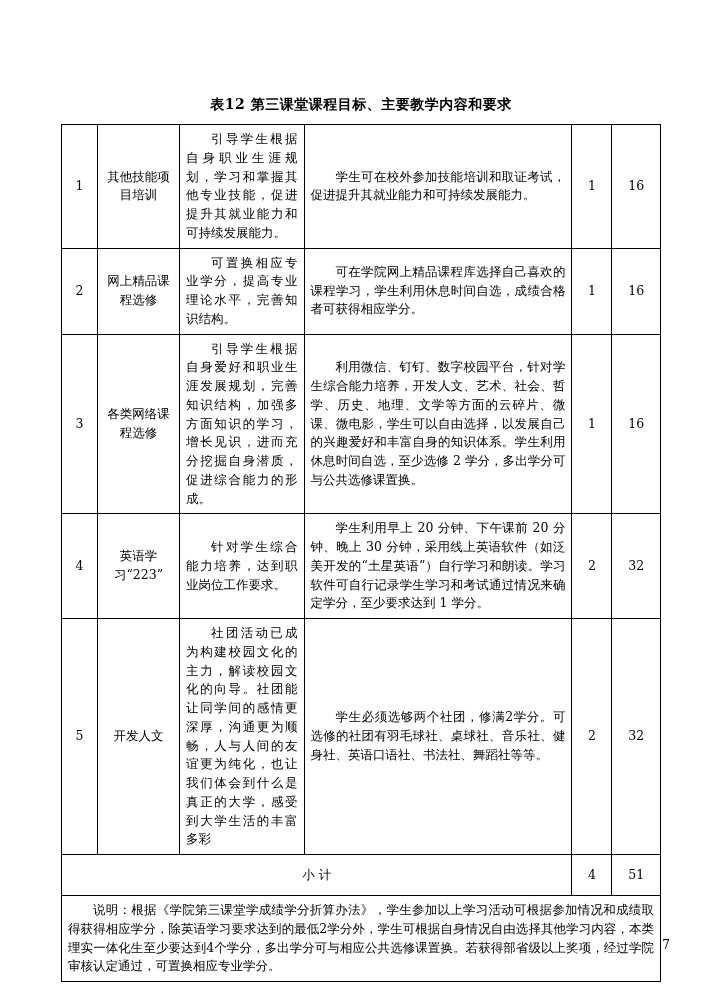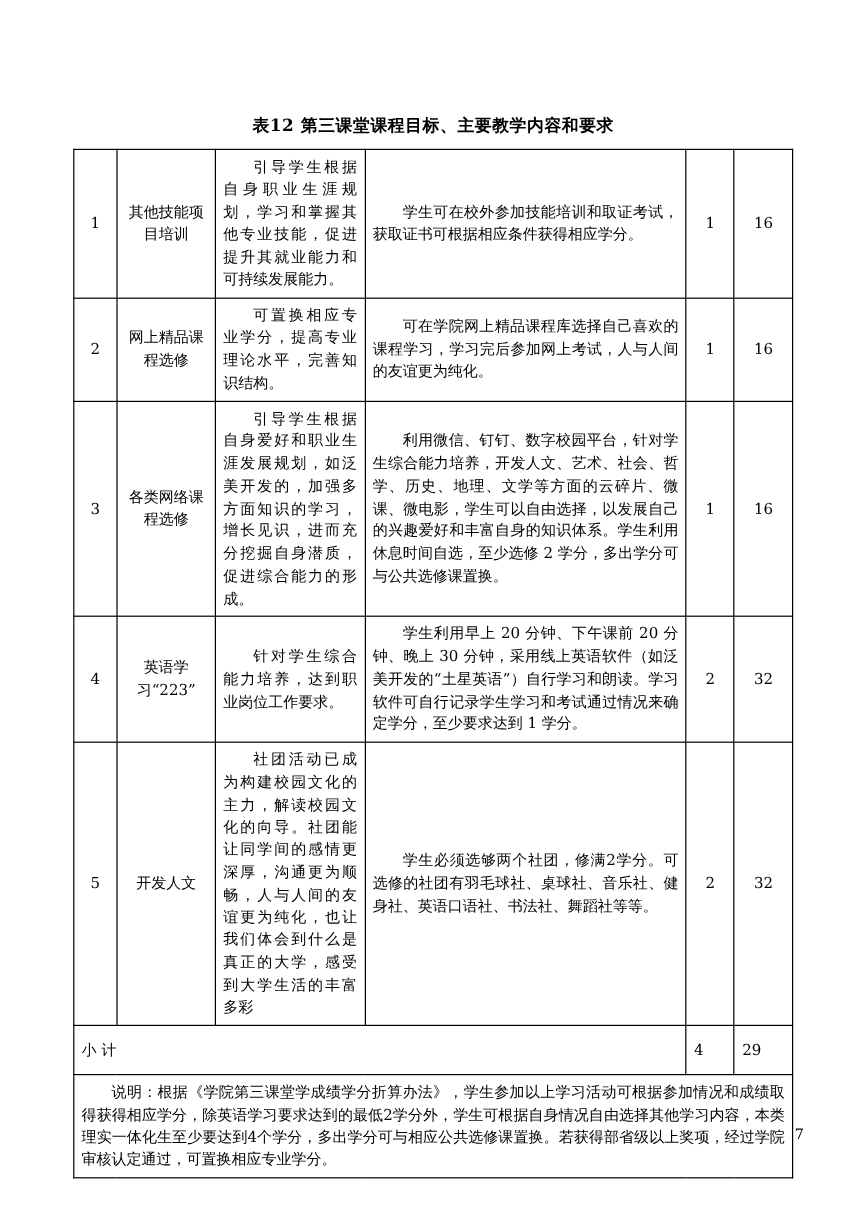--- a/index.html
+++ b/index.html
@@ -65,20 +65,21 @@
   td.j {
     text-align: justify;
     text-align-last: left;
     text-justify: inter-ideograph;
   }
   td.j.ind { text-indent: 2em; }
   .cell-name {
     text-align: center;
   }
   .subtotal td {
+    text-align: center;
     height: 30px;
     font-size: 13px;
   }
   .note td {
     text-align: justify;
     text-justify: inter-ideograph;
     font-size: 12.5px;
     line-height: 1.62;
     padding: 7px 8px 9px 8px;
     text-indent: 2em;
@@ -110,38 +111,38 @@
       <col class="col-content">
       <col class="col-credit">
       <col class="col-hours">
     </colgroup>
     <tbody>
 
       <tr>
         <td class="c">1</td>
         <td class="cell-name">其他技能项目培训</td>
         <td class="j ind">引导学生根据自身职业生涯规划，学习和掌握其他专业技能，促进提升其就业能力和可持续发展能力。</td>
-        <td class="j ind">学生可在校外参加技能培训和取证考试，获取证书可根据相应条件获得相应学分。</td>
+        <td class="j ind">学生可在校外参加技能培训和取证考试，促进提升其就业能力和可持续发展能力。</td>
         <td class="c">1</td>
         <td class="c">16</td>
       </tr>
 
       <tr>
         <td class="c">2</td>
         <td class="cell-name">网上精品课程选修</td>
         <td class="j ind">可置换相应专业学分，提高专业理论水平，完善知识结构。</td>
-        <td class="j ind">可在学院网上精品课程库选择自己喜欢的课程学习，学习完后参加网上考试，人与人间的友谊更为纯化。</td>
+        <td class="j ind">可在学院网上精品课程库选择自己喜欢的课程学习，学生利用休息时间自选，成绩合格者可获得相应学分。</td>
         <td class="c">1</td>
         <td class="c">16</td>
       </tr>
 
       <tr>
         <td class="c">3</td>
         <td class="cell-name">各类网络课程选修</td>
-        <td class="j ind">引导学生根据自身爱好和职业生涯发展规划，如泛美开发的，加强多方面知识的学习，增长见识，进而充分挖掘自身潜质，促进综合能力的形成。</td>
+        <td class="j ind">引导学生根据自身爱好和职业生涯发展规划，完善知识结构，加强多方面知识的学习，增长见识，进而充分挖掘自身潜质，促进综合能力的形成。</td>
         <td class="j ind">利用微信、钉钉、数字校园平台，针对学生综合能力培养，开发人文、艺术、社会、哲学、历史、地理、文学等方面的云碎片、微课、微电影，学生可以自由选择，以发展自己的兴趣爱好和丰富自身的知识体系。学生利用休息时间自选，至少选修 2 学分，多出学分可与公共选修课置换。</td>
         <td class="c">1</td>
         <td class="c">16</td>
       </tr>
 
       <tr>
         <td class="c">4</td>
         <td class="cell-name">英语学习“223”</td>
         <td class="j ind">针对学生综合能力培养，达到职业岗位工作要求。</td>
         <td class="j ind">学生利用早上 20 分钟、下午课前 20 分钟、晚上 30 分钟，采用线上英语软件（如泛美开发的“土星英语”）自行学习和朗读。学习软件可自行记录学生学习和考试通过情况来确定学分，至少要求达到 1 学分。</td>
@@ -154,21 +155,21 @@
         <td class="cell-name">开发人文</td>
         <td class="j ind">社团活动已成为构建校园文化的主力，解读校园文化的向导。社团能让同学间的感情更深厚，沟通更为顺畅，人与人间的友谊更为纯化，也让我们体会到什么是真正的大学，感受到大学生活的丰富多彩</td>
         <td class="j ind">学生必须选够两个社团，修满2学分。可选修的社团有羽毛球社、桌球社、音乐社、健身社、英语口语社、书法社、舞蹈社等等。</td>
         <td class="c">2</td>
         <td class="c">32</td>
       </tr>
 
       <tr class="subtotal">
         <td colspan="4">小  计</td>
         <td>4</td>
-        <td>29</td>
+        <td>51</td>
       </tr>
 
       <tr class="note">
         <td colspan="6">说明：根据《学院第三课堂学成绩学分折算办法》，学生参加以上学习活动可根据参加情况和成绩取得获得相应学分，除英语学习要求达到的最低2学分外，学生可根据自身情况自由选择其他学习内容，本类理实一体化生至少要达到4个学分，多出学分可与相应公共选修课置换。若获得部省级以上奖项，经过学院审核认定通过，可置换相应专业学分。</td>
       </tr>
     </tbody>
   </table>
 
   <div class="page-number">7</div>
 

